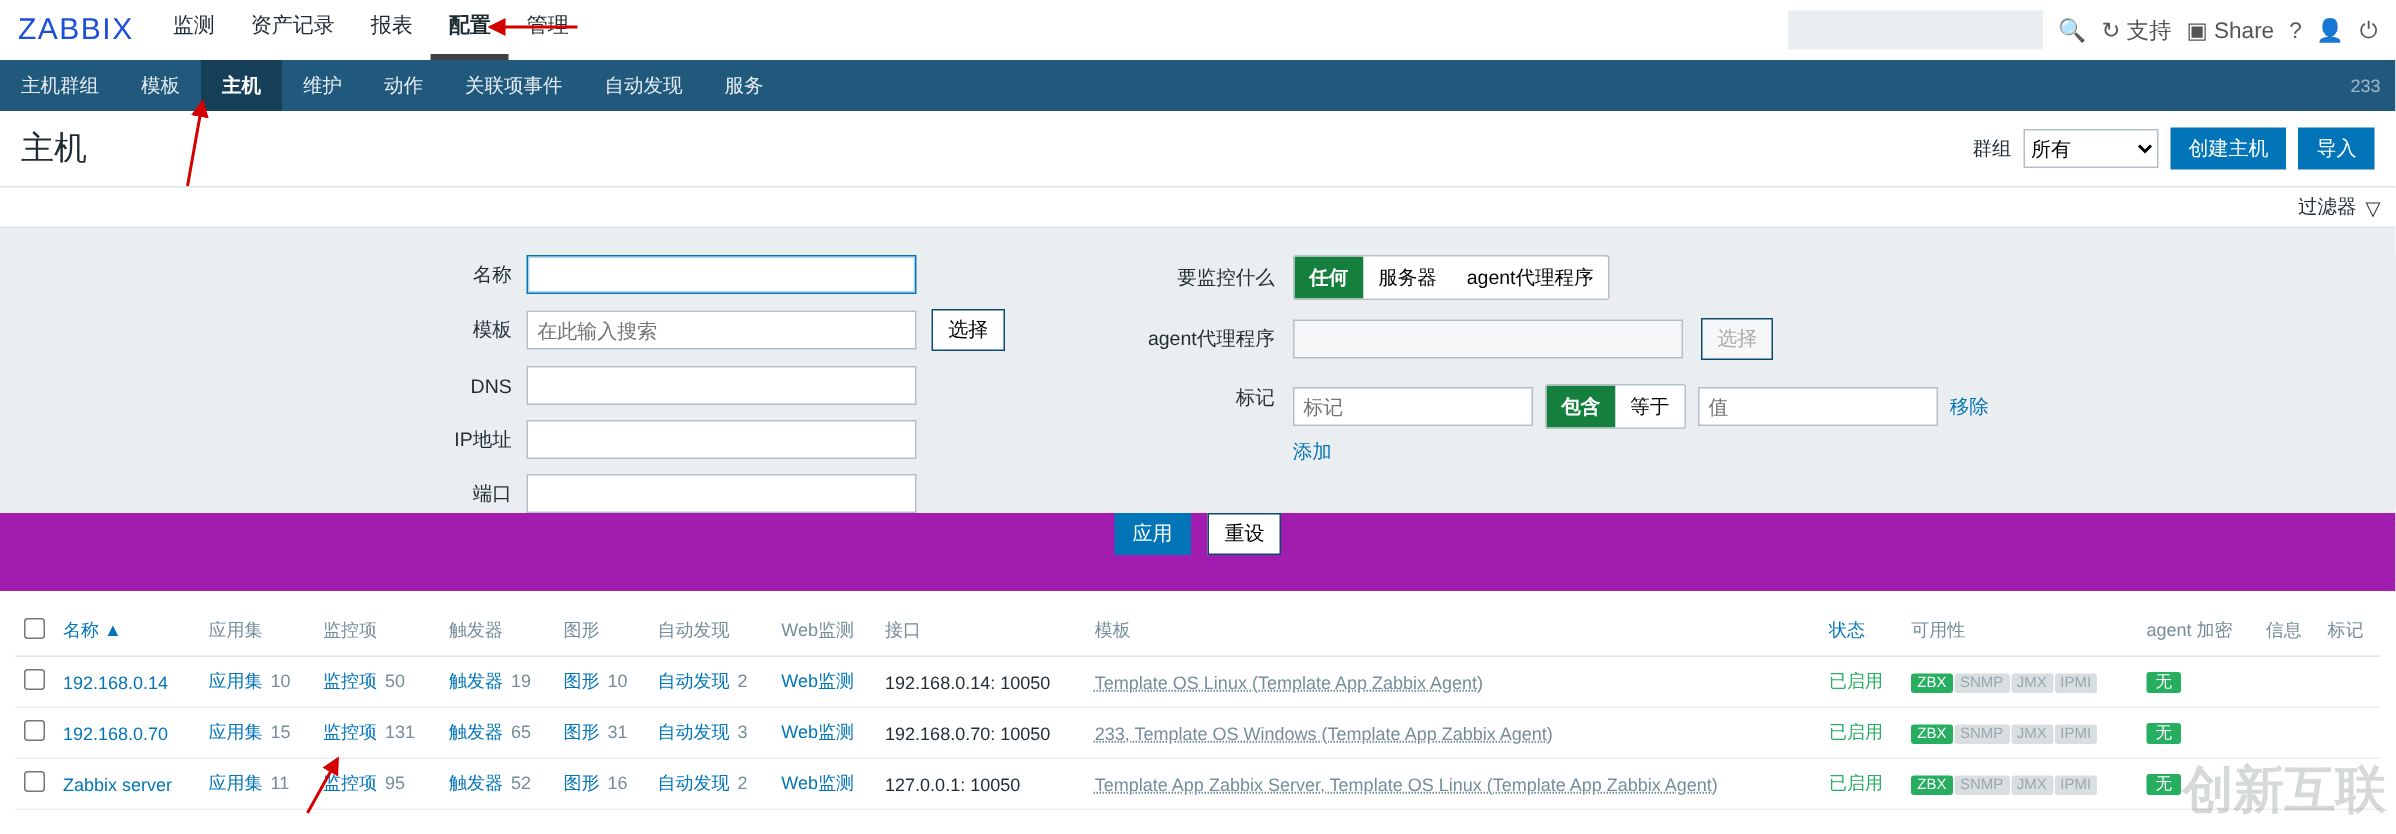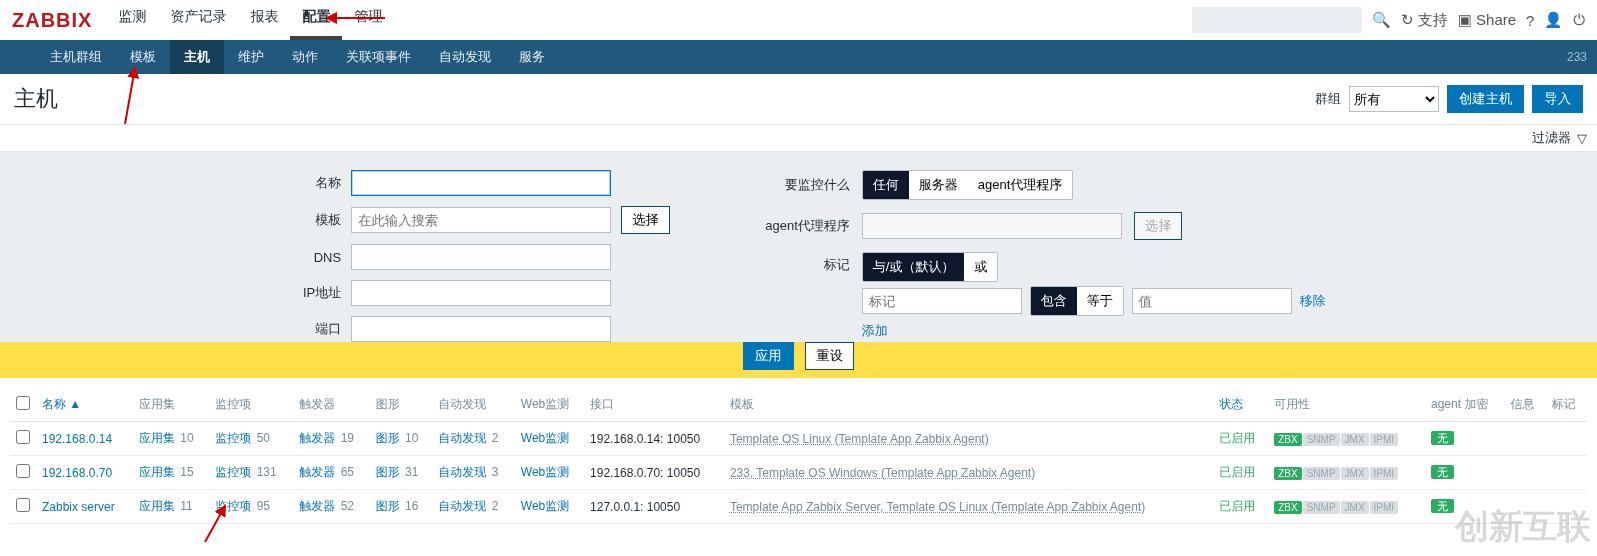--- a/index.html
+++ b/index.html
@@ -1,21 +1,21 @@
 <!DOCTYPE html>
 <html><head>
 <meta charset="utf-8">
 <style>
 * { box-sizing: border-box; margin: 0; padding: 0; }
 body { font-family: Arial, "Microsoft YaHei", sans-serif; font-size: 13px; color: #1f2c33; background: #fff; width: 1597px; }
 a { text-decoration: none; }
 
 
 .topnav { display: flex; align-items: center; height: 40px; padding: 0 12px; }
-.logo { color: #b91c1c; font-weight: bold; font-size: 20px; margin-right: 14px; letter-spacing: 1px; }
+.logo { color: #1d4ed8; font-weight: normal; font-size: 20px; margin-right: 14px; letter-spacing: 1px; }
 .topnav-items { display: flex; }
 .topnav-item { padding: 10px 12px; color: #1f2c33; cursor: pointer; font-size: 14px; }
 .topnav-item.selected { font-weight: bold; position: relative; border-bottom: 7px solid #404040; }
 .topnav-right { margin-left: auto; display: flex; align-items: center; gap: 10px; }
 .search-top { width: 170px; height: 26px; background: #ebeef0; border: none; padding: 0 8px; }
 .top-icon { color: #555; cursor: pointer; font-size: 15px; }
 .arrow-to-config { position: absolute; left: 325px; top: 8px; pointer-events:none; }
 
 
 .subnav { background: #0a4a6e; color: #fff; display: flex; align-items: center; height: 34px; padding: 0; position: relative; background: #1b4f72; }
@@ -38,21 +38,21 @@
 
 
 .filter-form { background: #ebeef0; padding: 18px 0 14px; display:flex; justify-content:center; }
 .fld-label { text-align:right; color:#1f2c33; font-size:13px; }
 .txt { height:26px; border:1px solid #b3c0c8; padding:0 6px; width:260px; background:#fff; }
 .txt.name { border:1px solid #0275b8; box-shadow:0 0 0 1px rgba(2,117,184,.3) inset; }
 .btn-grey { background:#fff; border:1px solid #0c4a6e; padding:4px 10px; cursor:pointer; }
 .btn-grey.disabled{ color:#aaa; background:#f5f7f8; cursor:default; }
 .seg { display:inline-flex; border:1px solid #b3c0c8; border-radius:2px; overflow:hidden; }
 .seg button { border:none; background:#fff; padding:5px 10px; cursor:pointer; font-size:13px; }
-.seg button.active { background:#0f172a; color:#fff; }
+.seg button.active { background:#15803d; color:#fff;font-weight:bold; }
 .tag-input { width:160px;height:26px;border:1px solid #b3c0c8;padding:0 6px;}
 .link { color:#0275b8; cursor:pointer; }
 .filter-right-col{ display:flex; flex-direction:column; gap:12px; }
 .tags-row{display:flex;align-items:center;gap:8px;margin-top:4px;}
 .filter-actions{ text-align:center; margin-top:18px; }
 .filter-actions .btn-blue{ margin-right:8px; }
 
 
 table.hosts { width: calc(100% - 20px); margin: 10px; border-collapse: collapse; }
 table.hosts th { text-align:left; font-weight:normal; color:#768d99; padding:8px 6px; border-bottom:1px solid #dfe4e7; font-size:12px; }
@@ -95,21 +95,21 @@
     <span class="top-icon">🔍</span>
     <span class="top-icon">↻ <span>支持</span></span>
     <span class="top-icon">▣ <span>Share</span></span>
     <span class="top-icon">?</span>
     <span class="top-icon">👤</span>
     <span class="top-icon">⏻</span>
   </div>
 </div>
 
 <div class="subnav">
-  <div id="subnav-items" style="display:flex;padding-left:36px;">
+  <div id="subnav-items" style="display:flex;">
       <div class="subnav-item">主机群组</div>
       <div class="subnav-item">模板</div>
       <div class="subnav-item selected">主机</div>
       <div class="subnav-item">维护</div>
       <div class="subnav-item">动作</div>
       <div class="subnav-item">关联项事件</div>
       <div class="subnav-item">自动发现</div>
       <div class="subnav-item">服务</div>
     </div>
   <span class="subnav-tip">233</span>
@@ -176,40 +176,36 @@
           </span>
       </div>
       <div style="display:flex;align-items:center;gap:12px;">
         <span class="fld-label" style="width:100px;">agent代理程序</span>
         <input class="txt" style="width: 260px; background: rgb(245, 247, 248);" disabled="">
         <button class="btn-grey disabled">选择</button>
       </div>
       <div style="display:flex;align-items:flex-start;gap:12px;">
         <span class="fld-label" style="width:100px;padding-top:4px;">标记</span>
         <div>
-          <span class="seg" id="tags-mode-seg">
-              <button class="active">与/或（默认）</button>
-              <button>或</button>
-            </span>
           <div class="tags-row">
             <input class="tag-input" placeholder="标记" style="">
             <span class="seg" id="tag-match-seg">
                 <button class="active">包含</button>
                 <button>等于</button>
               </span>
             <input class="tag-input" placeholder="值" style="">
             <span class="link">移除</span>
           </div>
           <div style="margin-top:6px;"><span class="link">添加</span></div>
         </div>
       </div>
     </div>
   </div>
 </div>
-<div class="filter-actions" style="background:#fde047;padding-bottom:8px;margin-top:-14px;">
+<div class="filter-actions" style="background:#a21caf;padding-bottom:24px;margin-top:-14px;">
   <button class="btn-blue">应用</button>
   <button class="btn-grey">重设</button>
 </div>
 
 <table class="hosts">
   <thead>
     <tr>
       <th style="width:22px;"><input type="checkbox" class="chk" style=""></th>
       <th class="sortable"><span>名称</span> ▲</th>
       <th>应用集</th>

